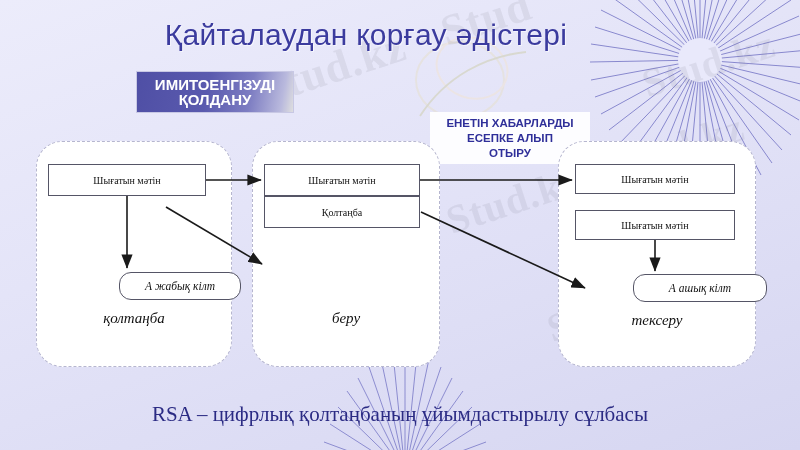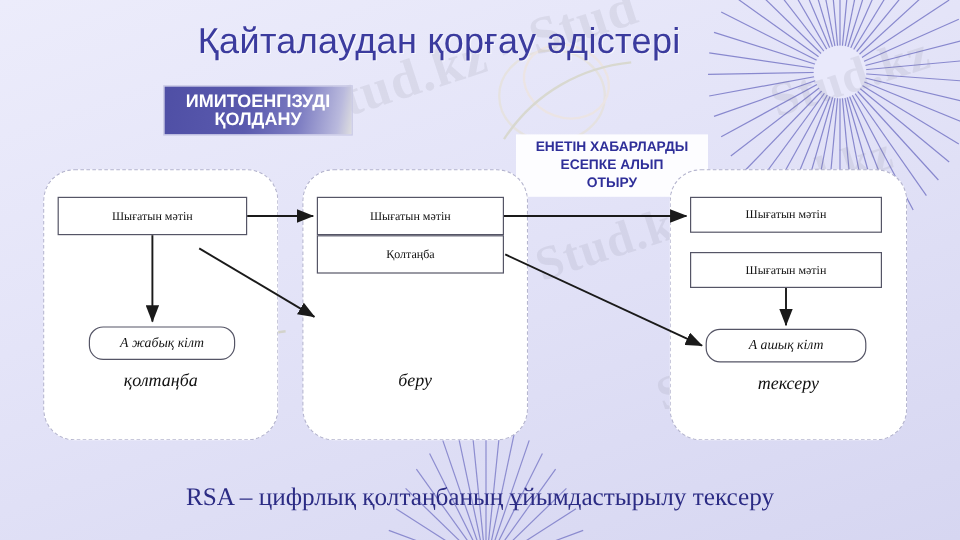--- a/index.html
+++ b/index.html
@@ -133,20 +133,21 @@
     border-radius: 12px;
     box-sizing: border-box;
     display: flex;
     align-items: center;
     justify-content: center;
     font-family: "Liberation Serif", serif;
     font-style: italic;
     font-size: 11.5px;
     color: #121212;
     white-space: nowrap;
+    margin-left: 45px;
   }
   .panel-caption {
     position: absolute;
     font-family: "Liberation Serif", serif;
     font-style: italic;
     font-size: 15px;
     color: #111111;
     text-align: center;
     white-space: nowrap;
   }
@@ -356,15 +357,15 @@
 
     <line x1="166" y1="207" x2="262" y2="264" stroke="#1a1a1a" stroke-width="1.6" marker-end="url(#ah)"></line>
 
     <line x1="420" y1="180" x2="572" y2="180" stroke="#1a1a1a" stroke-width="1.6" marker-end="url(#ah)"></line>
 
     <line x1="421" y1="212" x2="585" y2="288" stroke="#1a1a1a" stroke-width="1.6" marker-end="url(#ah)"></line>
 
     <line x1="655" y1="240" x2="655" y2="271" stroke="#1a1a1a" stroke-width="1.6" marker-end="url(#ah)"></line>
   </svg>
 
-  <div id="caption">RSA – цифрлық қолтаңбаның ұйымдастырылу тексеру</div>
+  <div id="caption">RSA – цифрлық қолтаңбаның ұйымдастырылу сұлбасы</div>
 
 </div>
 
 </body></html>

